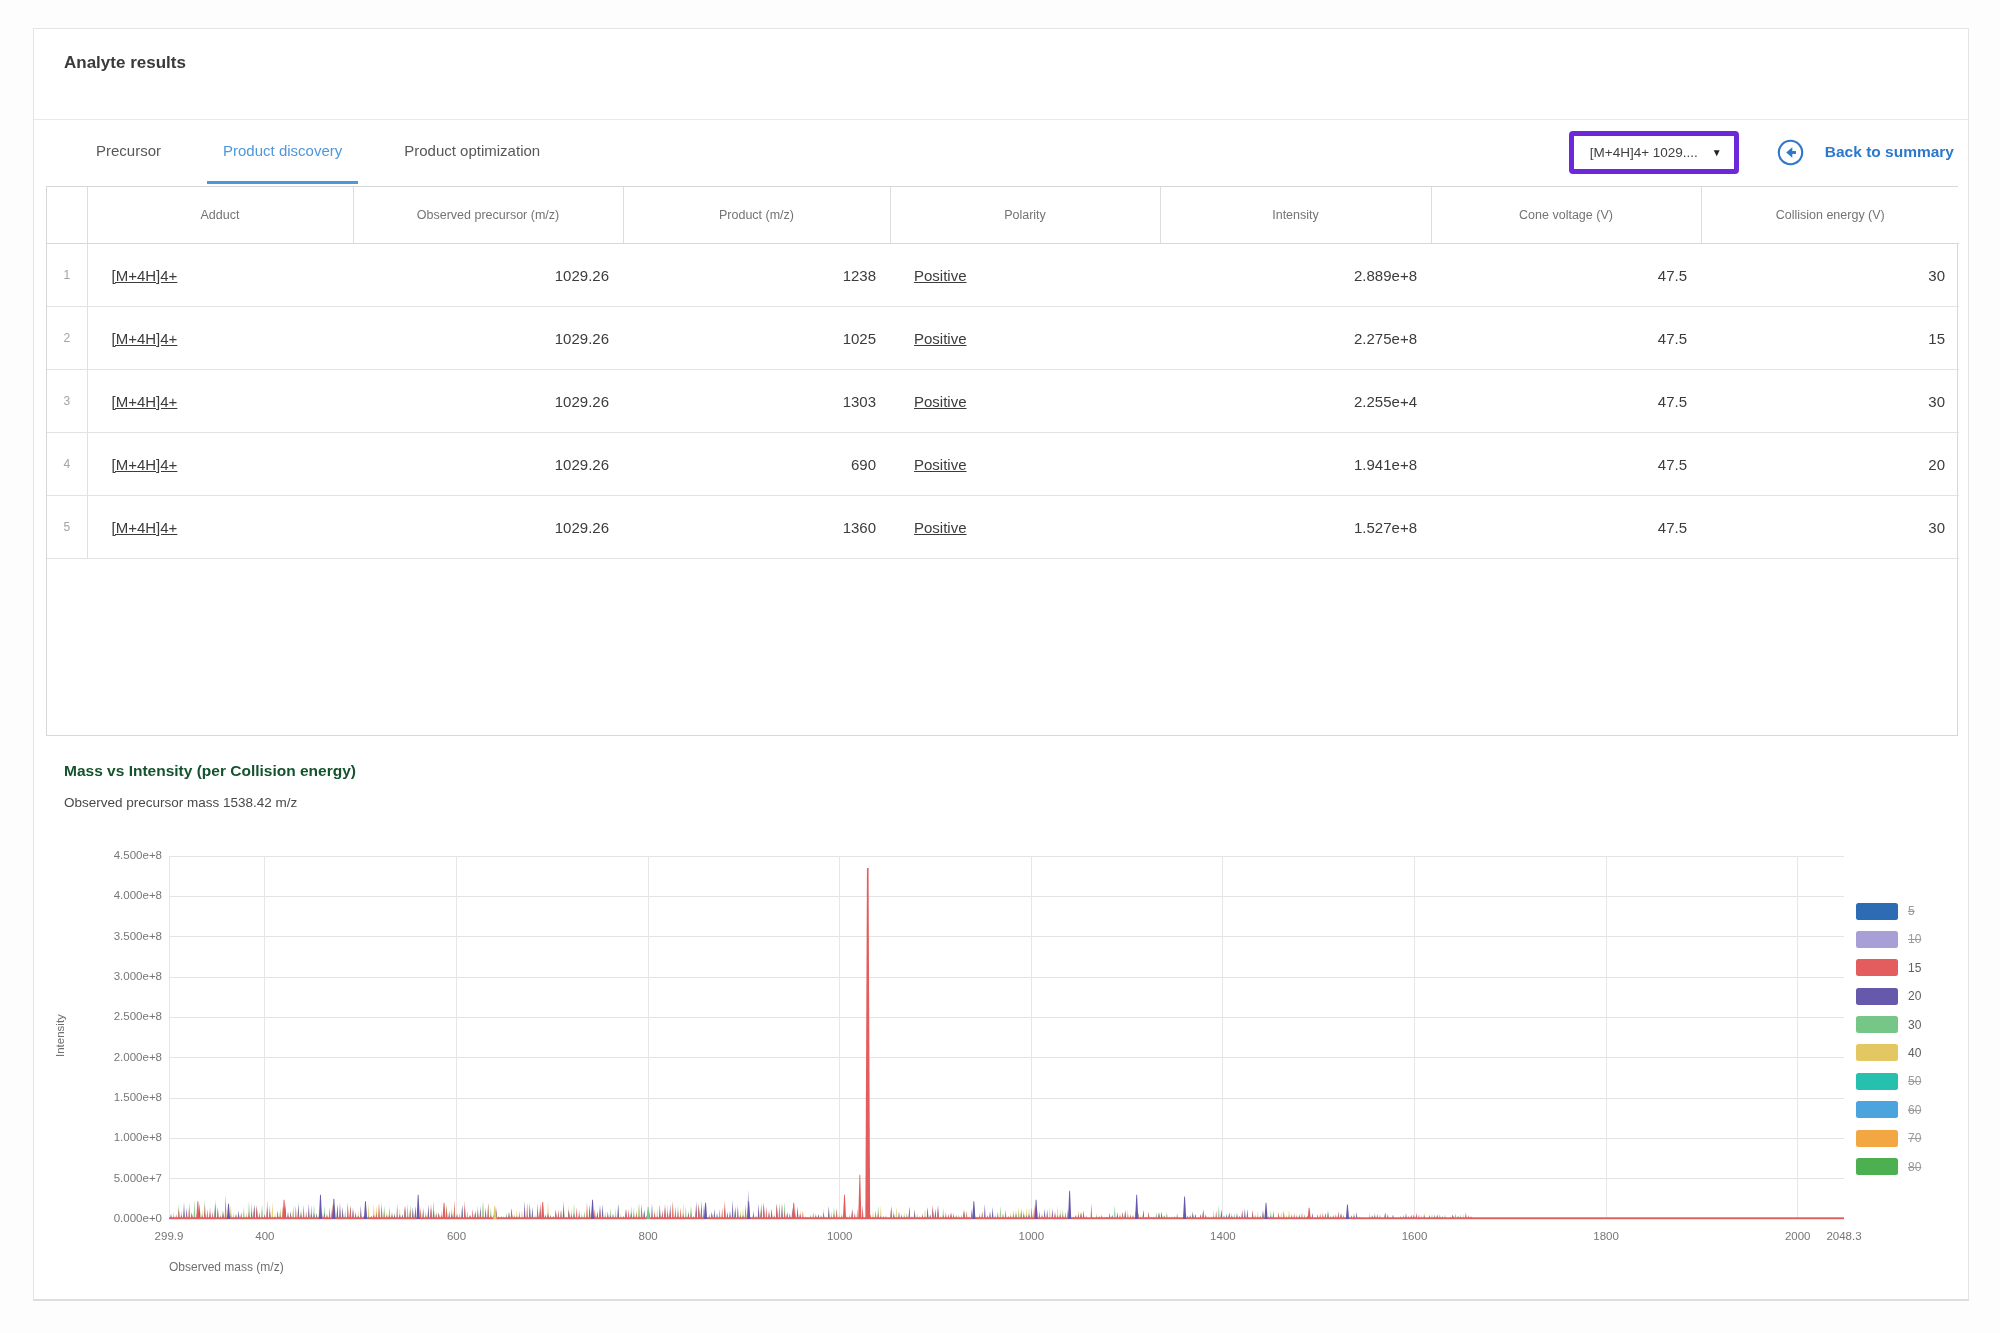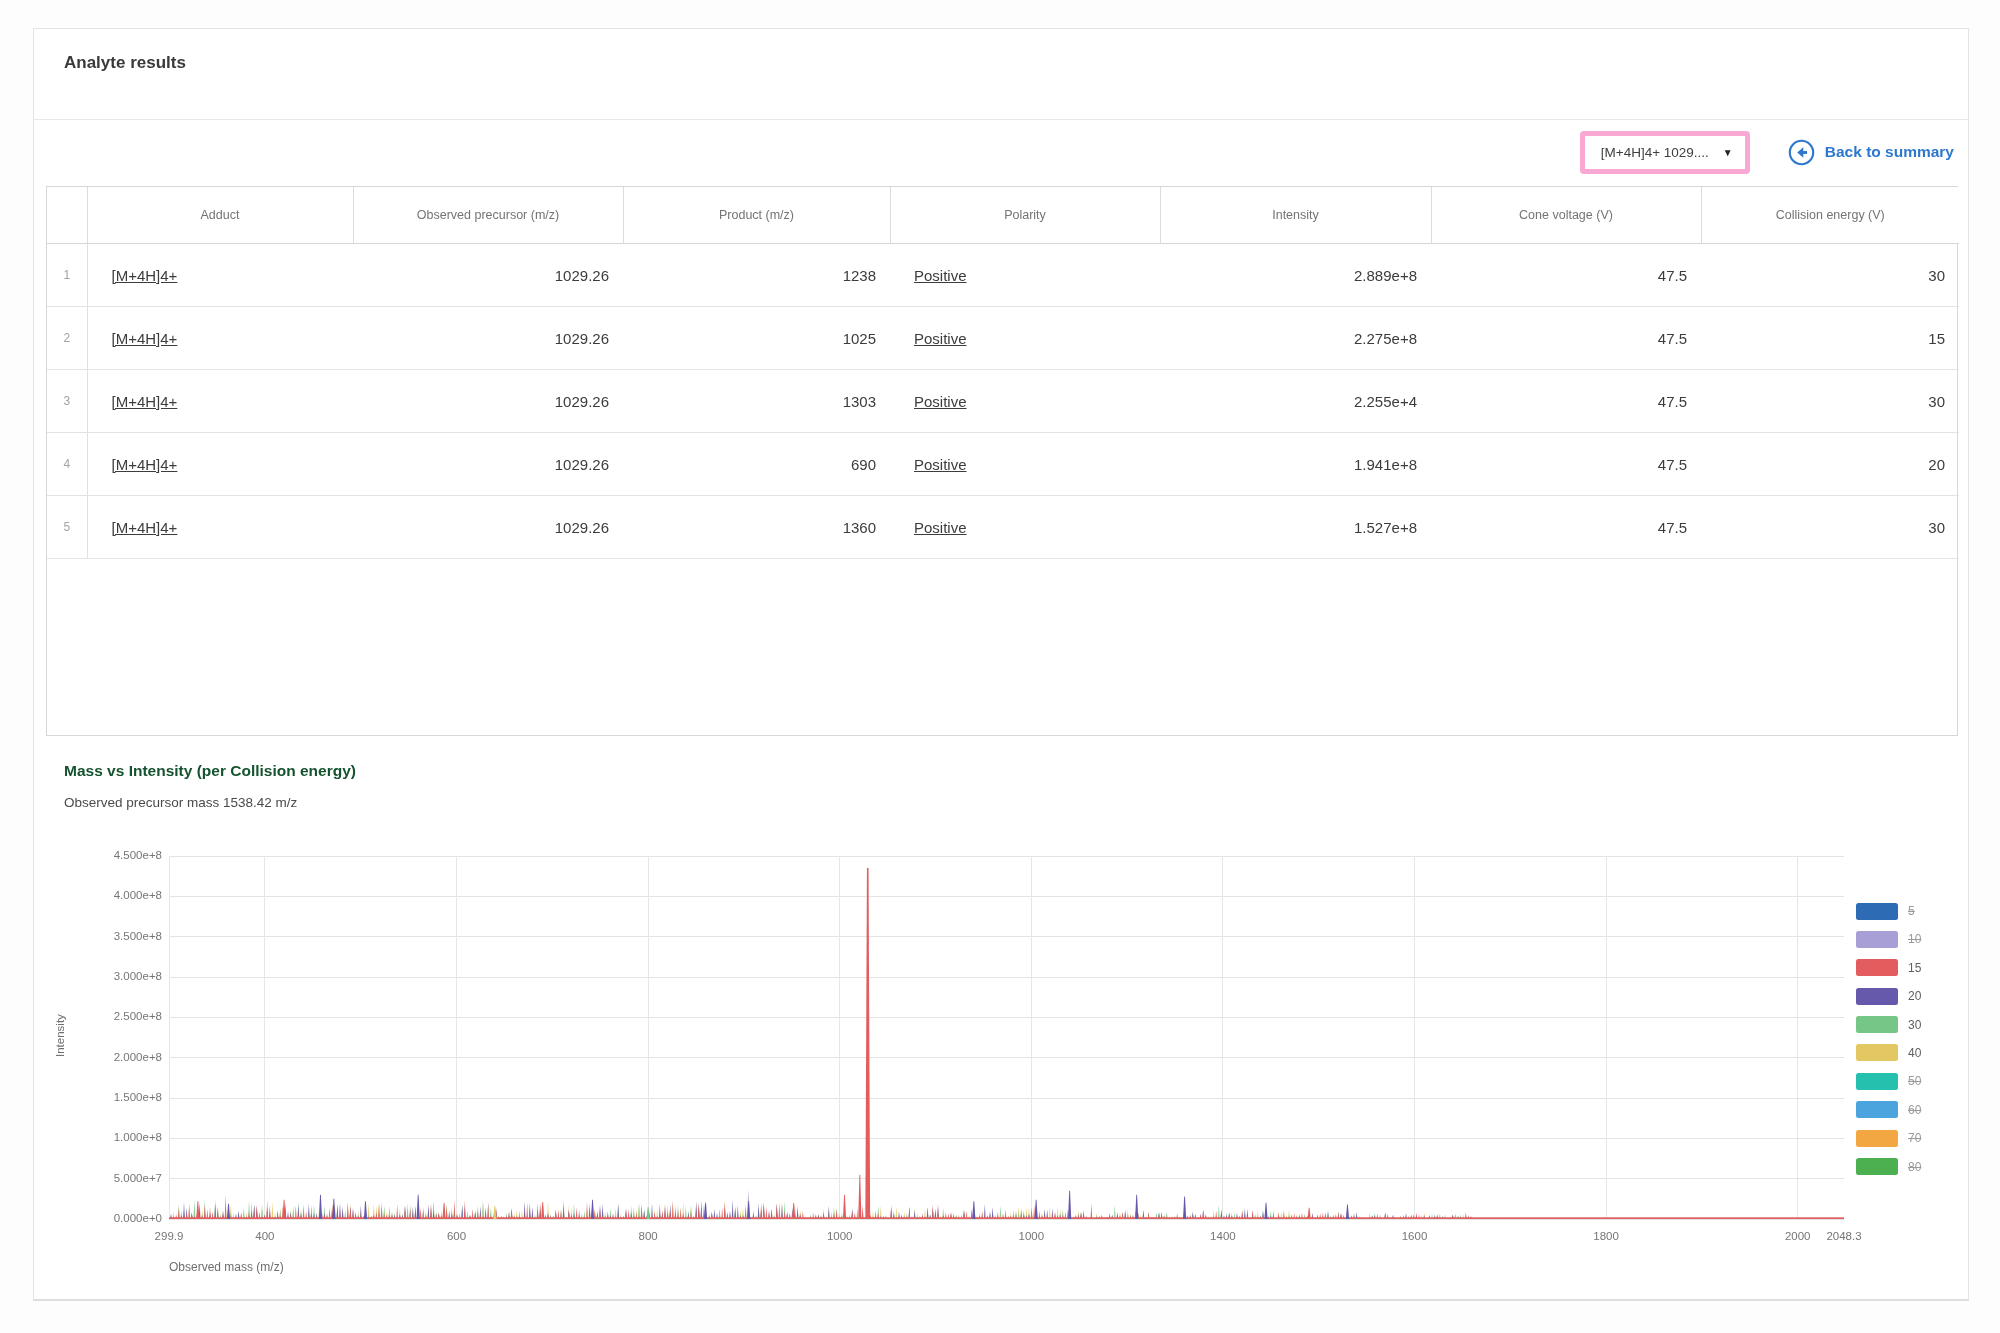--- a/index.html
+++ b/index.html
@@ -6,26 +6,26 @@
   .page{position:relative;width:2000px;height:1333px;background:#fdfdfd;overflow:hidden;}
   .panel{position:absolute;left:33px;top:28px;width:1934px;height:1270px;background:#fff;
          border:1px solid #e4e4e4;border-bottom:2px solid #ddd;}
   .page-title{position:absolute;left:30px;top:24px;font-size:17px;font-weight:700;color:#3a3a3a;margin:0;}
   .title-divider{position:absolute;left:0;top:90px;width:100%;height:1px;background:#e8e8e8;}
   .tabbar{position:absolute;left:0;top:91px;width:100%;height:64px;}
   .tabs{position:absolute;left:46px;top:0;height:64px;display:flex;gap:30px;}
   .tab{height:61px;line-height:61px;padding:0 16px;font-size:15px;color:#585858;cursor:pointer;border-bottom:3px solid transparent;}
   .tab.active{color:#4f97d9;border-bottom:3px solid #4f97d9;}
   .tab-actions{position:absolute;right:14px;top:0;height:64px;display:flex;align-items:center;gap:38px;}
-  .dropdown-highlight{border:5px solid #f9a8d4;border-radius:4px;background:#000000;}
+  .dropdown-highlight{border:5px solid #6d28d9;border-radius:4px;background:#000000;}
   .adduct-dropdown{display:flex;align-items:center;gap:14px;padding:9px 12px 9px 16px;background:#fff;cursor:pointer;}
   .adduct-dropdown .val{font-size:13.5px;color:#3f3f3f;white-space:nowrap;}
   .adduct-dropdown .caret{font-size:10px;color:#222;}
   .back-link{display:flex;align-items:center;gap:10px;color:#2d78cd;cursor:pointer;text-decoration:none;}
-  .back-link .lbl{font-size:15.5px;font-weight:700;}
+  .back-link .lbl{font-size:15.5px;font-weight:700;margin-left:11px;}
   .back-icon{width:27px;height:27px;display:block;}
   .table-wrap{position:absolute;left:12px;top:157px;width:1912px;height:550px;border:1px solid #d7d7d7;background:#fff;box-sizing:border-box;}
   table.results{border-collapse:collapse;table-layout:fixed;width:100%;}
   table.results th{height:54px;font-size:12.5px;font-weight:400;color:#747474;text-align:center;
     border-right:1px solid #dcdcdc;border-bottom:1px solid #d7d7d7;background:#fff;overflow:hidden;white-space:nowrap;}
   table.results th:last-child{border-right:none;}
   table.results td{height:60px;font-size:15px;color:#3c3c3c;border-bottom:1px solid #e3e3e3;white-space:nowrap;overflow:hidden;}
   table.results td.num{font-size:12px;color:#a3a3a3;text-align:center;border-right:1px solid #e0e0e0;}
   table.results td.al{text-align:left;padding-left:24px;text-decoration:underline;}
   table.results td.ar{text-align:right;padding-right:14px;}
@@ -48,20 +48,25 @@
 </head>
 <body>
 
 <div class="page">
   <div class="panel">
 
     <h1 class="page-title">Analyte results</h1>
     <div class="title-divider"></div>
 
     <div class="tabbar">
+      <div class="tabs" id="tabs">
+          <div class="tab">Precursor</div>
+          <div class="tab active">Product discovery</div>
+          <div class="tab">Product optimization</div>
+        </div>
       <div class="tab-actions">
         <div class="dropdown-highlight">
           <div class="adduct-dropdown">
             <span class="val">[M+4H]4+ 1029....</span>
             <span class="caret">▼</span>
           </div>
         </div>
         <a class="back-link">
           <svg class="back-icon" viewBox="0 0 24 24">
             <circle cx="12" cy="12" r="10.4" fill="none" stroke="#2d78cd" stroke-width="1.9"></circle>

